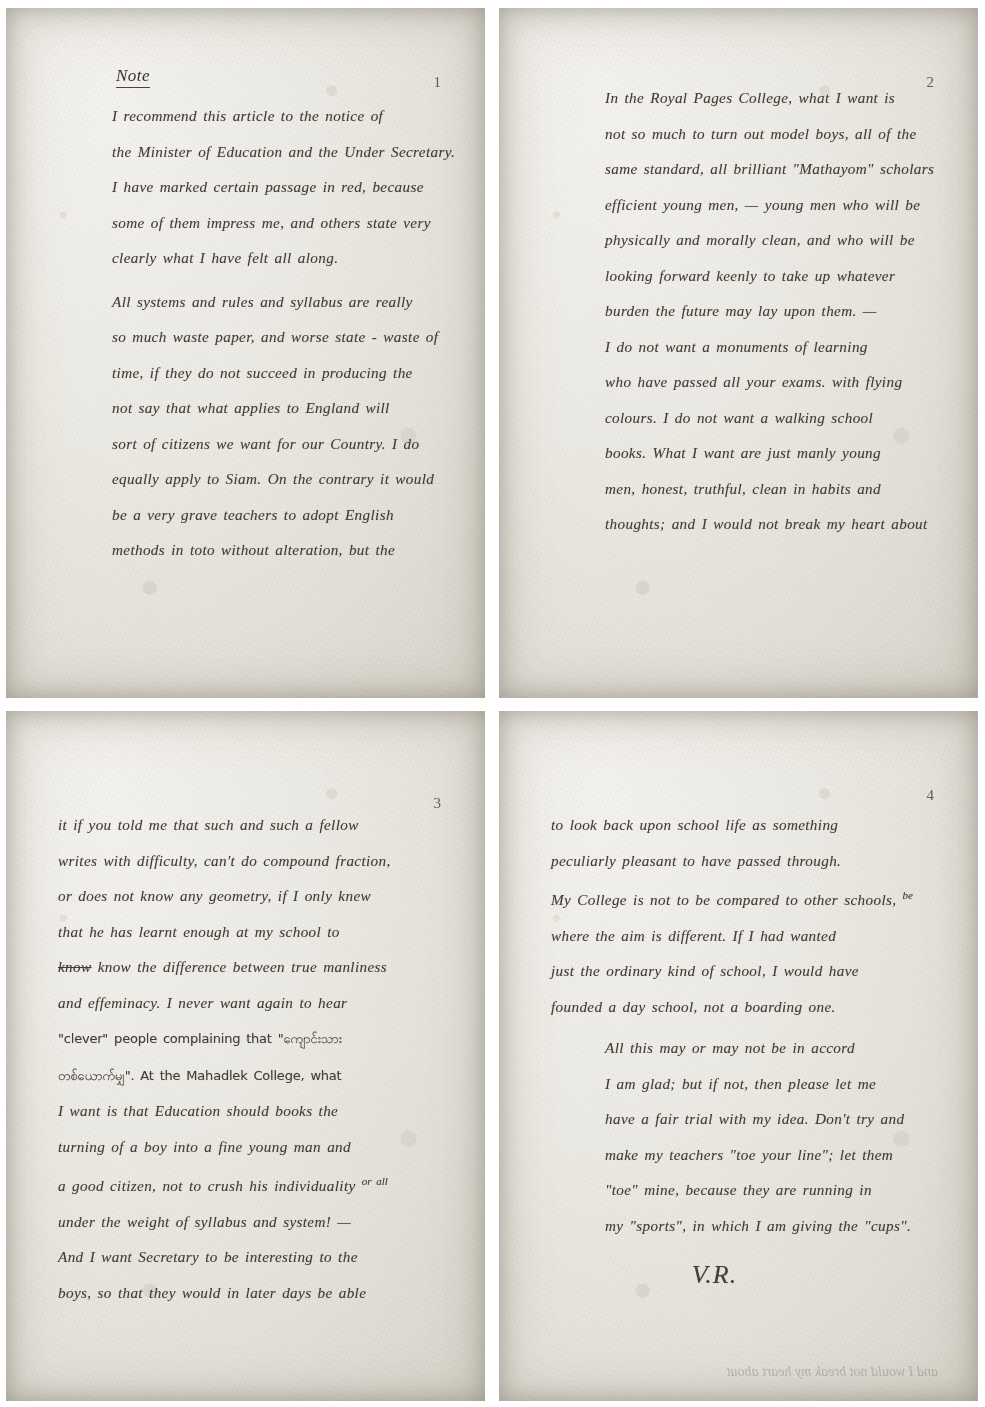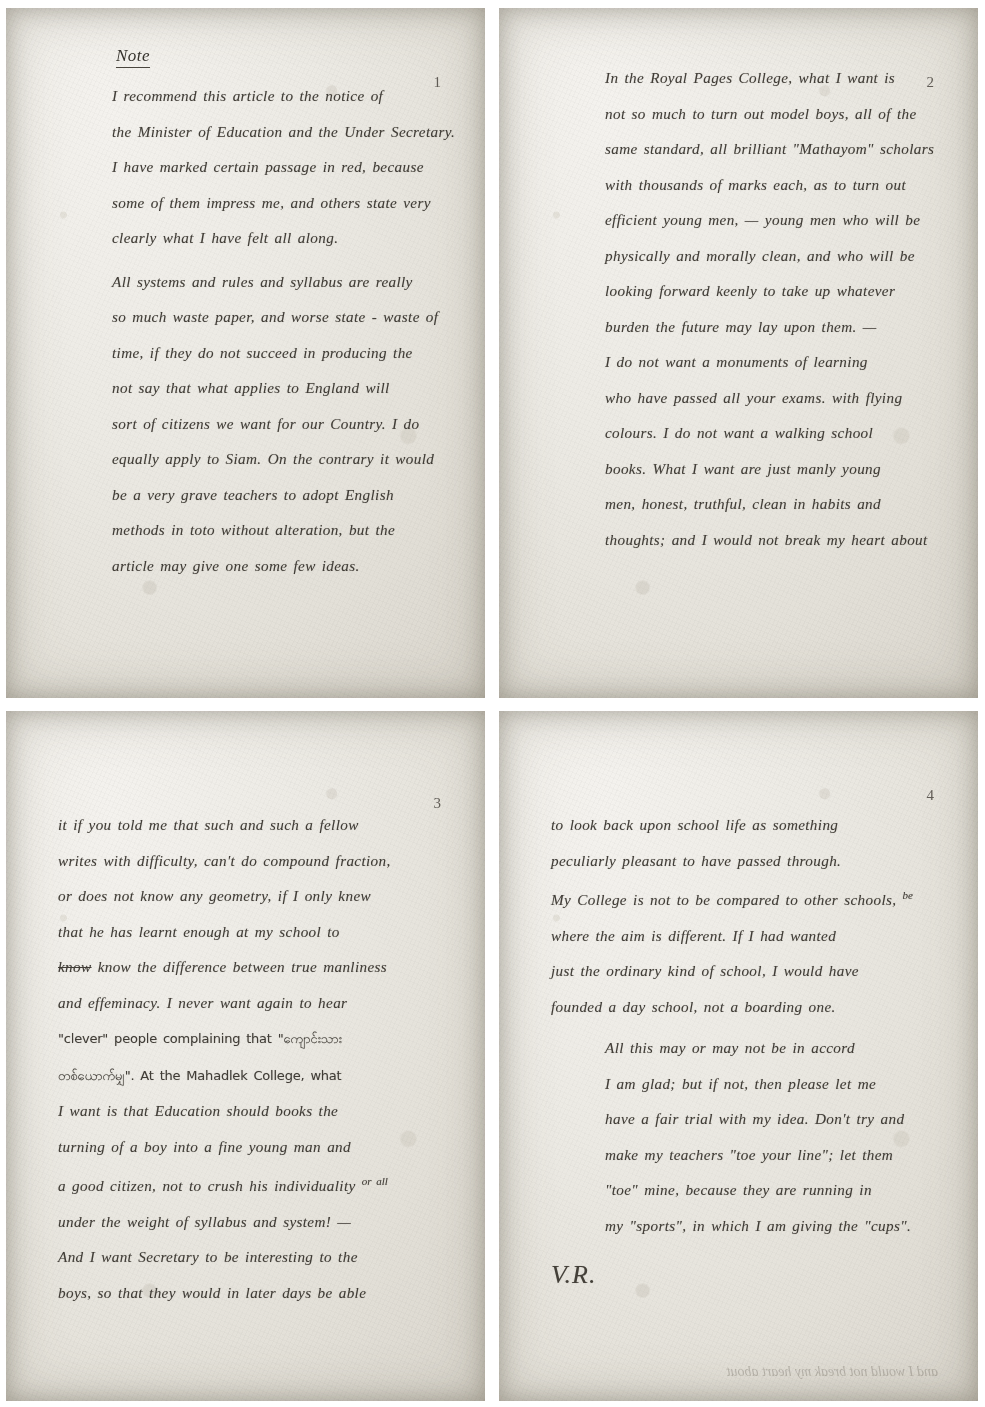--- a/index.html
+++ b/index.html
@@ -51,21 +51,21 @@
     position: absolute;
     inset: 0;
     pointer-events: none;
     box-shadow:
       inset 0 0 20px rgba(90,84,70,0.30),
       inset 0 0 60px rgba(120,112,96,0.16);
   }
   .page-inner {
     position: absolute;
     inset: 0;
-    padding: 26px 40px 30px 52px;
+    padding: 46px 40px 30px 52px;
     box-sizing: border-box;
     z-index: 3;
   }
   .folio {
     position: absolute;
     top: 66px;
     right: 44px;
     font-family: "Liberation Serif", serif;
     font-size: 15px;
     color: #4a4640;
@@ -108,20 +108,21 @@
     font-family: "DejaVu Sans", sans-serif;
     font-style: normal;
     font-size: 13px;
     letter-spacing: -0.2px;
   }
   .signature {
     font-family: "Liberation Serif", serif;
     font-style: italic;
     font-size: 26px;
     color: #36322b;
+    text-align: center;
     margin-top: 14px;
     margin-right: 60px;
     letter-spacing: 1px;
   }
   
   .ghost {
     position: absolute;
     left: 60px;
     right: 40px;
     bottom: 16px;
@@ -157,35 +158,33 @@
         </p>
         <p class="indent" style="margin-top:8px;">
           <span class="line">All systems and rules and syllabus are really</span>
           <span class="line">so much waste paper, and worse state - waste of</span>
           <span class="line">time, if they do not succeed in producing the</span>
           <span class="line">not say that what applies to England will</span>
           <span class="line">sort of citizens we want for our Country. I do</span>
           <span class="line">equally apply to Siam. On the contrary it would</span>
           <span class="line">be a very grave teachers to adopt English</span>
           <span class="line">methods in toto without alteration, but the</span>
-          <span class="line">article may give one some few ideas.</span>
         </p>
       </div>
     </div>
   </div>
 
   <div class="page pg2">
     <div class="folio">2</div>
     <div class="page-inner">
       <div class="hand" style="margin-top:26px;">
         <p class="indent">
           <span class="line">In the Royal Pages College, what I want is</span>
           <span class="line">not so much to turn out model boys, all of the</span>
           <span class="line">same standard, all brilliant "Mathayom" scholars</span>
-          <span class="line">with thousands of marks each, as to turn out</span>
           <span class="line">efficient young men, — young men who will be</span>
           <span class="line">physically and morally clean, and who will be</span>
           <span class="line">looking forward keenly to take up whatever</span>
           <span class="line">burden the future may lay upon them. —</span>
           <span class="line">I do not want a monuments of learning</span>
           <span class="line">who have passed all your exams. with flying</span>
           <span class="line">colours. I do not want a walking school</span>
           <span class="line">books. What I want are just manly young</span>
           <span class="line">men, honest, truthful, clean in habits and</span>
           <span class="line">thoughts; and I would not break my heart about</span>

